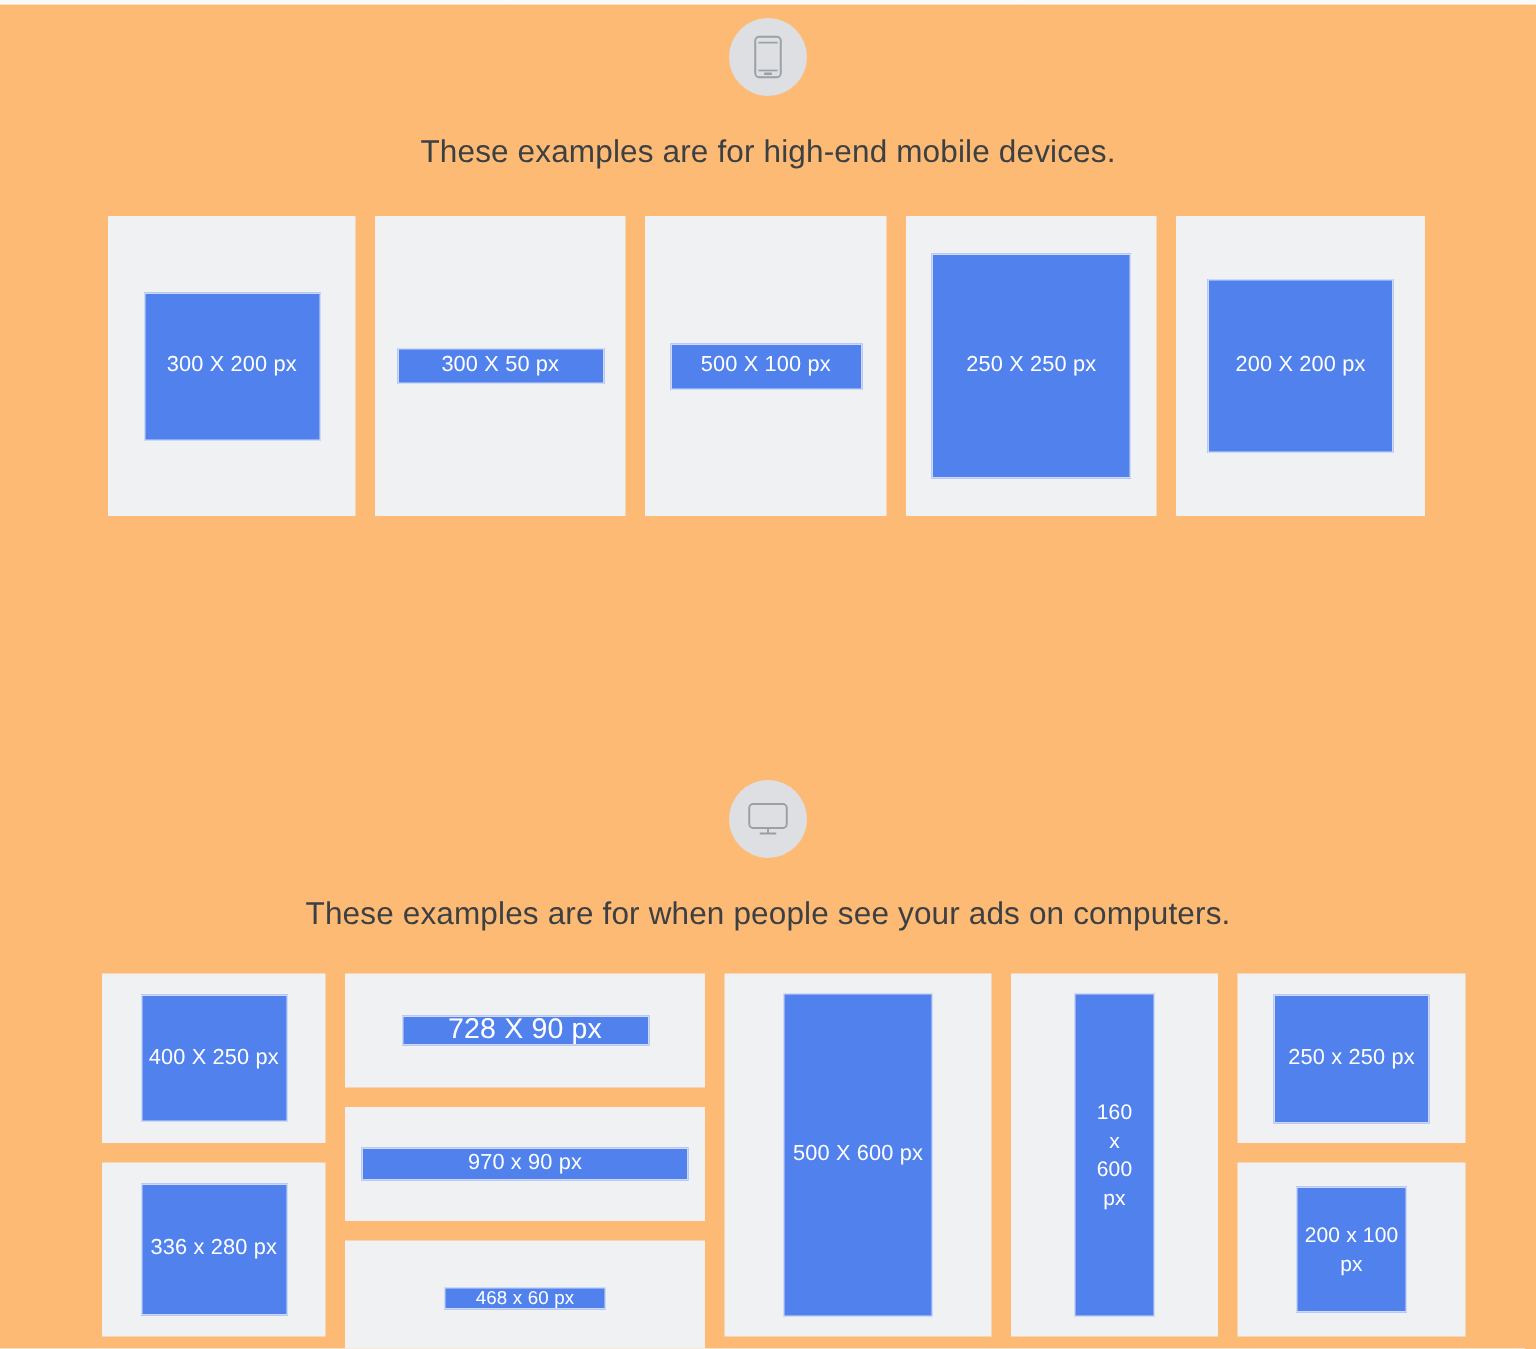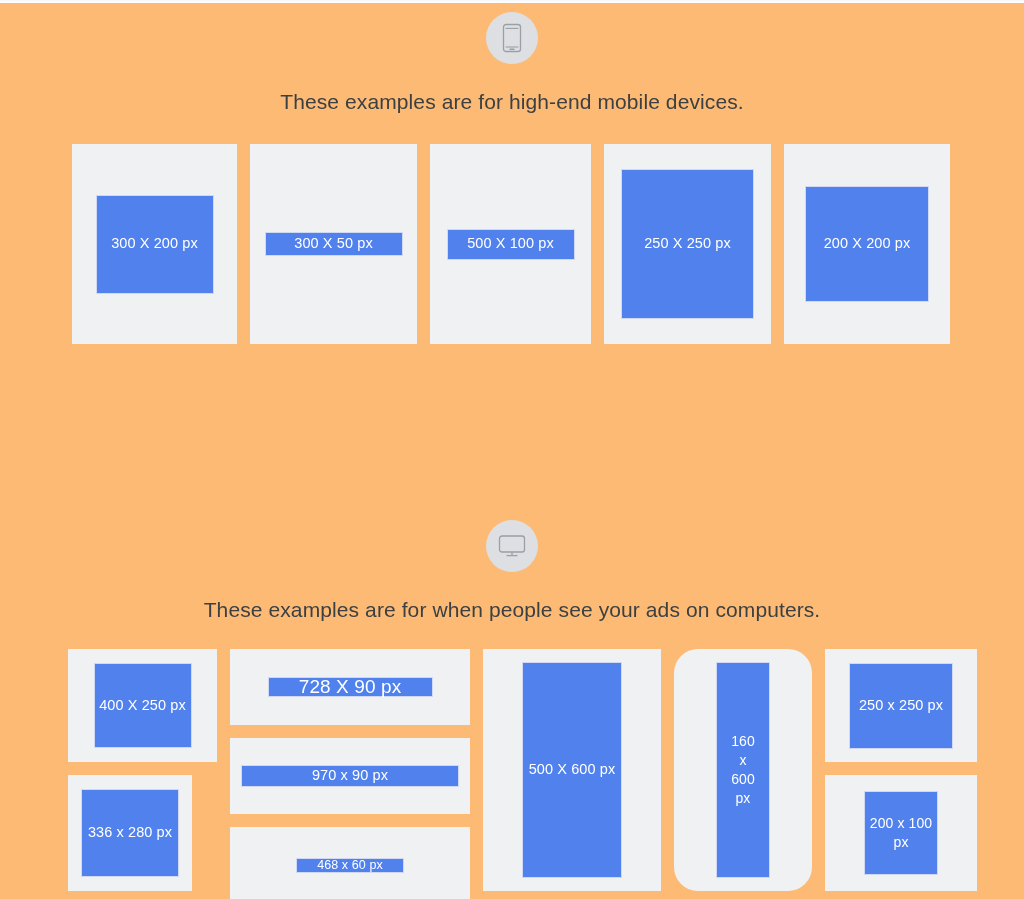--- a/index.html
+++ b/index.html
@@ -128,26 +128,26 @@
     flex: none;
   }
 
   .d-col-1 { width: 149px; }
   .d-col-2 { width: 240px; }
   .d-col-3 { width: 178px; }
   .d-col-4 { width: 138px; }
   .d-col-5 { width: 152px; }
 
   .d-card-300x250 { width: 149px; height: 113px; }
-  .d-card-336x280 { width: 124px; height: 116px; }
+  .d-card-336x280 { width: 149px; height: 116px; }
   .d-card-728    { width: 240px; height: 76px; }
   .d-card-970    { width: 240px; height: 76px; }
   .d-card-468    { width: 240px; height: 76px; }
   .d-card-300x600{ width: 178px; height: 242px; }
-  .d-card-160    { width: 138px; height: 242px; border-radius: 24px; }
+  .d-card-160    { width: 138px; height: 242px; }
   .d-card-250    { width: 152px; height: 113px; }
   .d-card-200    { width: 152px; height: 116px; }
 
   .d-ad-300x250  { width: 98px;  height: 85px; }
   .d-ad-336x280  { width: 98px;  height: 88px; }
   .d-ad-728      { width: 165px; height: 20px; }
   .d-ad-970      { width: 218px; height: 22px; }
   .d-ad-468      { width: 108px; height: 15px; }
   .d-ad-300x600  { width: 100px; height: 216px; }
   .d-ad-160      { width: 54px;  height: 216px; }

